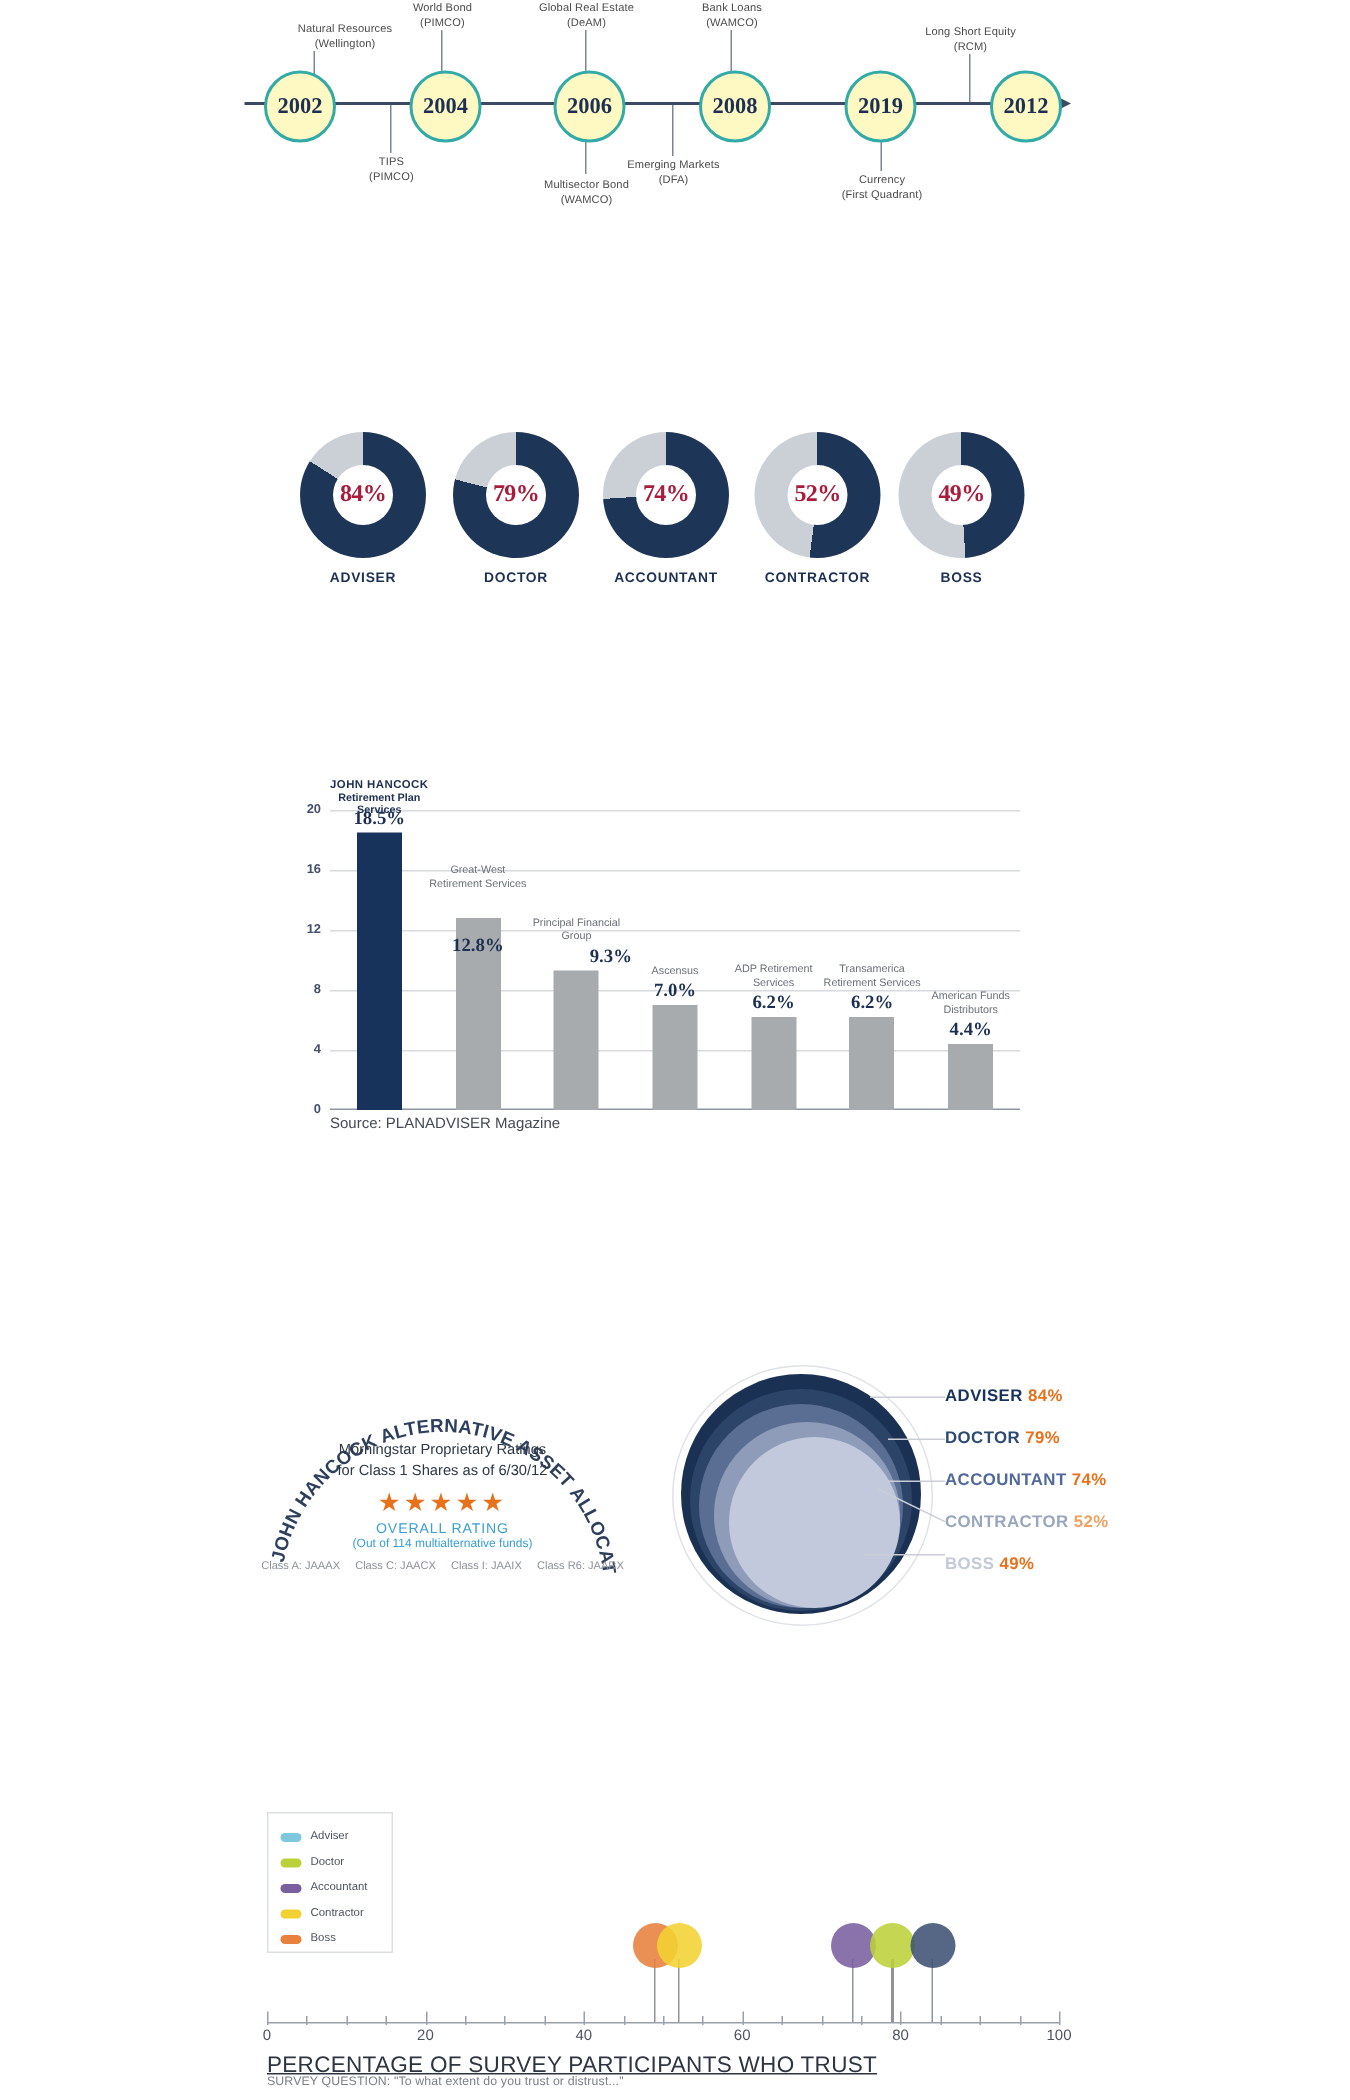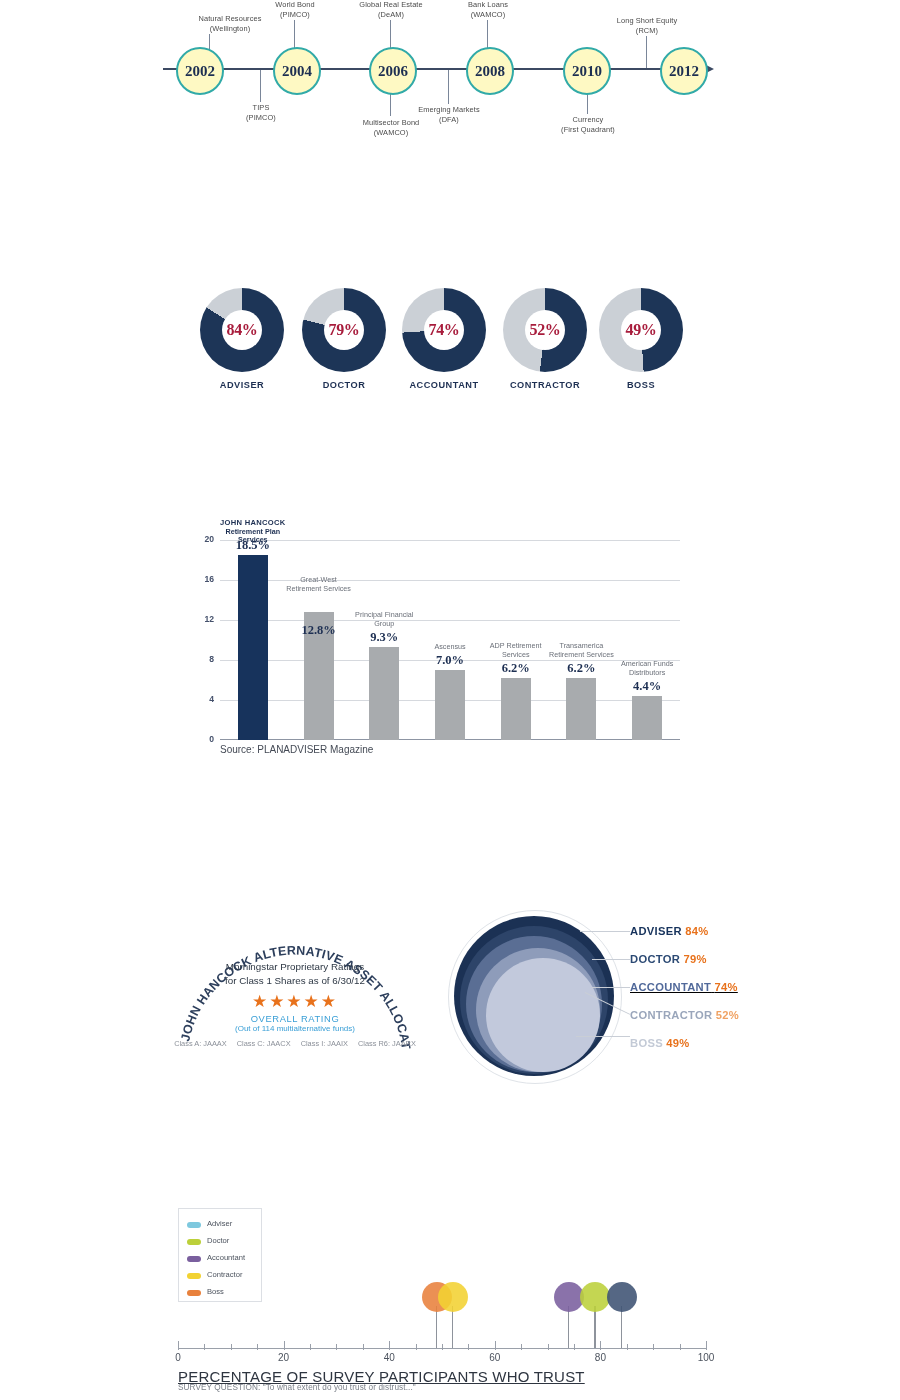--- a/index.html
+++ b/index.html
@@ -154,21 +154,21 @@
   <div class="yr" style="left:273px;text-align:center;">
       <span>2004</span>
     </div>
   <div class="yr" style="left:369px;">
       <span>2006</span>
     </div>
   <div class="yr" style="left:466px;">
       <span>2008</span>
     </div>
   <div class="yr" style="left:563px;">
-      <span>2010</span>
+      <span>2019</span>
     </div>
   <div class="yr" style="left:660px;">
       <span>2012</span>
     </div>
 
   <div class="tl-lab" style="left:170px;top:14px;">
     <div>Natural Resources</div>
     <div>(Wellington)</div>
   </div>
   <div class="tl-lab" style="left:235px;top:0px;">
@@ -269,21 +269,21 @@
       <div class="bar" style="left: 83.5714px; width: 30px; height: 128px;">
         <div class="fill" style="background: rgb(168, 171, 174);"></div>
         <div class="valv" style="top: -17px; margin-top: 28px;">12.8%</div>
         <div class="namev" style="top: -36px;">
           <div class="l1">Great-West</div>
           <div>Retirement Services</div>
         </div>
       </div>
       <div class="bar" style="left: 149.286px; width: 30px; height: 93px;">
         <div class="fill" style="background: rgb(168, 171, 174);"></div>
-        <div class="valv" style="top: -17px;">9.3%</div>
+        <div class="valv" style="top: -17px; text-align: right;">9.3%</div>
         <div class="namev" style="top: -36px;">
           <div class="l1">Principal Financial</div>
           <div>Group</div>
         </div>
       </div>
       <div class="bar" style="left: 215px; width: 30px; height: 70px;">
         <div class="fill" style="background: rgb(168, 171, 174);"></div>
         <div class="valv" style="top: -17px;">7.0%</div>
         <div class="namev" style="top: -27px;">
           <div class="l1">Ascensus</div>
@@ -356,21 +356,21 @@
   <div class="sp-leader" style="left:136px;top:136px;width:54px;"></div>
 
   <div class="sp-row" style="top:25px;">
     <span style="color:#17335c">ADVISER</span>
     <span class="pc">84%</span>
   </div>
   <div class="sp-row" style="top:53px;">
     <span style="color:#2c4a74">DOCTOR</span>
     <span class="pc">79%</span>
   </div>
-  <div class="sp-row" style="top:81px;text-decoration:underline;">
+  <div class="sp-row" style="top:81px;">
     <span style="color:#51699a">ACCOUNTANT</span>
     <span class="pc">74%</span>
   </div>
   <div class="sp-row" style="top:109px;">
     <span style="color:#9aa6bb">CONTRACTOR</span>
     <span class="pc" style="color:#f0a263">52%</span>
   </div>
   <div class="sp-row" style="top:137px;">
     <span style="color:#c3cad6">BOSS</span>
     <span class="pc">49%</span>

